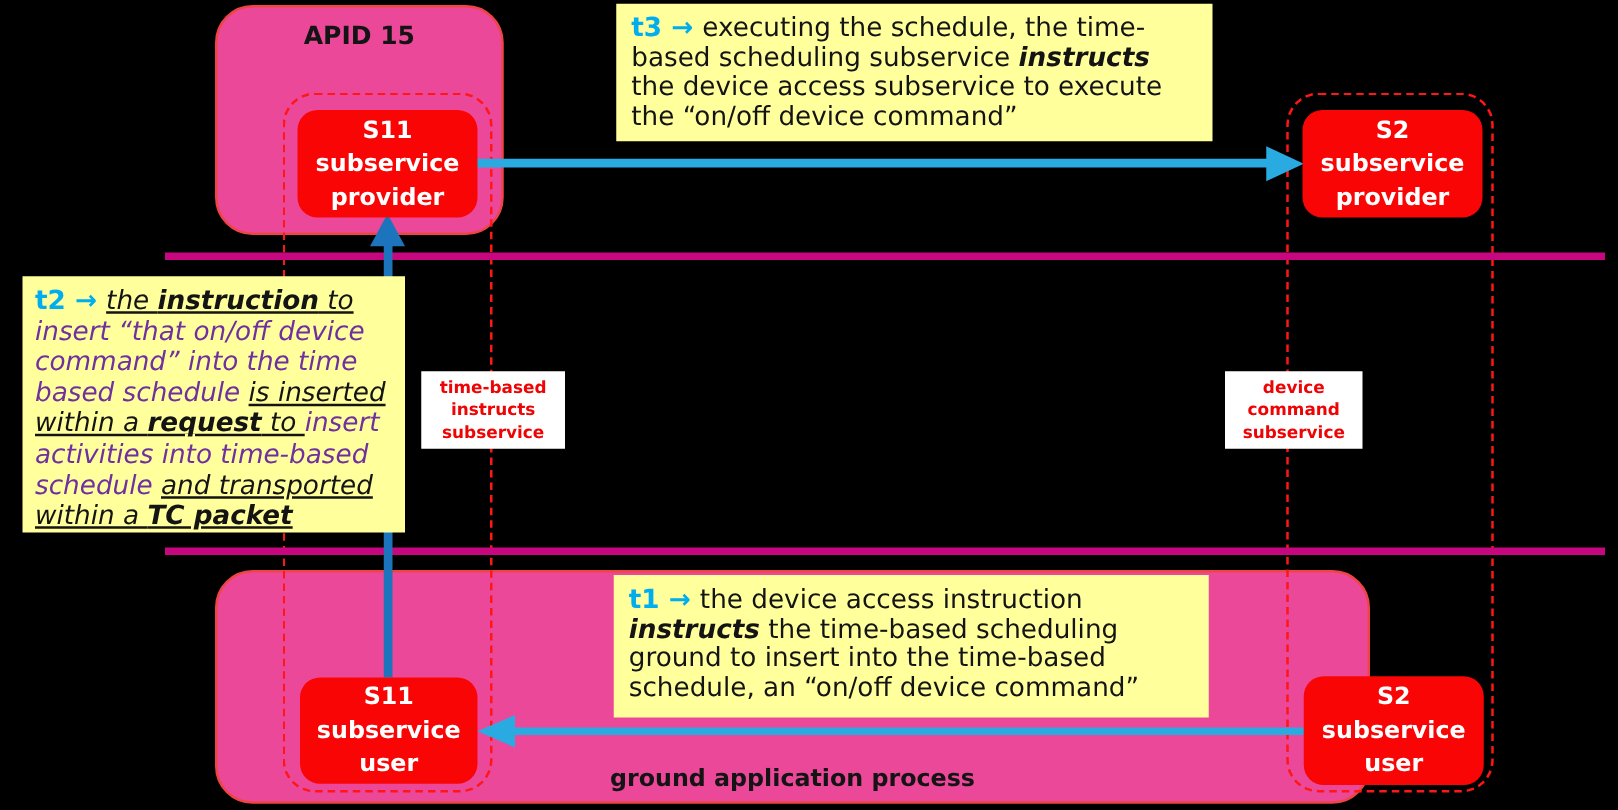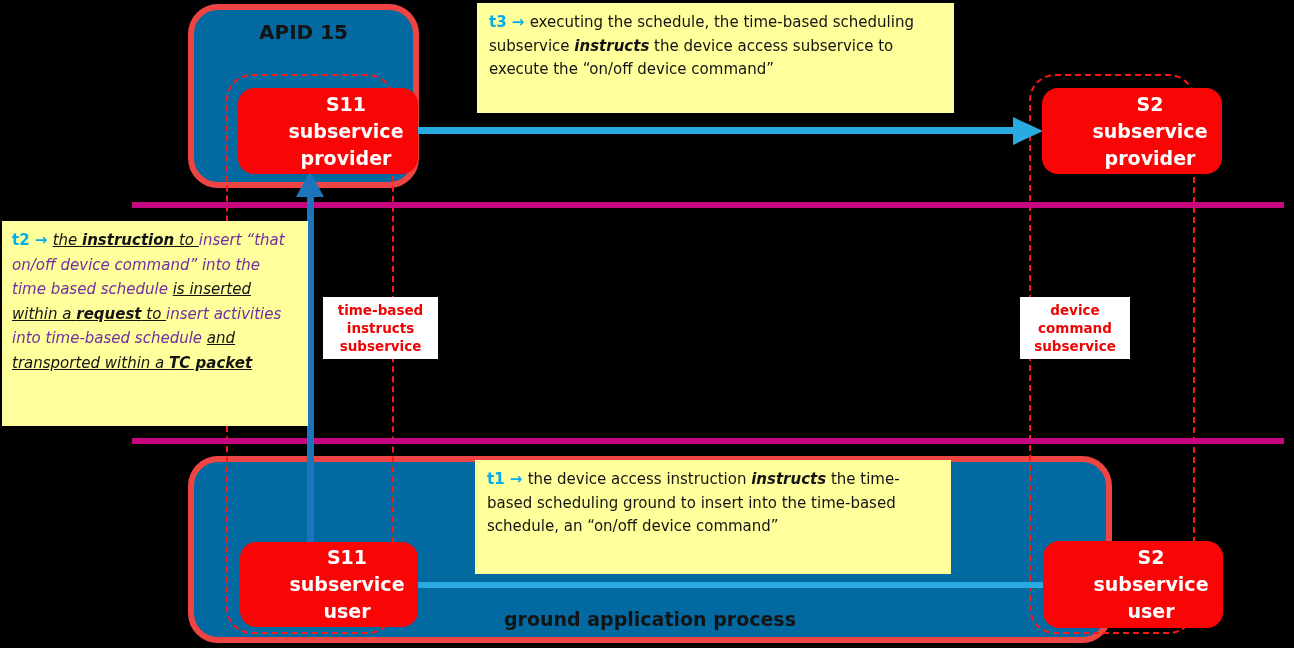--- a/index.html
+++ b/index.html
@@ -1,21 +1,21 @@
 <!DOCTYPE html>
 <html><head>
 <meta charset="utf-8">
 <style>
   html,body{margin:0;padding:0;background:#000;}
   #page{position:relative;width:1294px;height:648px;background:#000;overflow:hidden;
         font-family:"DejaVu Sans","Liberation Sans",sans-serif;}
 
   
-  .graybox{position:absolute;background:#0369a1;border:6px solid #ef4444;border-radius:30px;
-           box-sizing:border-box;z-index:1;margin-left:16px;}
+  .graybox{position:absolute;background:#ec4899;border:2px solid #ef4444;border-radius:30px;
+           box-sizing:border-box;z-index:1;}
   .apid-title{margin-top:10px;text-align:center;font-size:20px;font-weight:bold;color:#141414;}
   .ground-label{position:absolute;left:0;right:0;bottom:7px;text-align:center;
                 font-size:19px;font-weight:bold;color:#141414;}
 
   
   .dashrect{position:absolute;border:2px dashed #FF1616;border-radius:26px;
             box-sizing:border-box;background:transparent;z-index:2;}
 
   
   .magenta{position:absolute;height:6px;background:#C6077F;z-index:3;}
@@ -26,25 +26,25 @@
   .head-right{position:absolute;width:0;height:0;border-top:14px solid transparent;
               border-bottom:14px solid transparent;border-left:30px solid #29ABE2;z-index:4;}
   .head-left{position:absolute;width:0;height:0;border-top:13px solid transparent;
              border-bottom:13px solid transparent;border-right:30px solid #29ABE2;z-index:4;}
   .head-up{position:absolute;width:0;height:0;border-left:14px solid transparent;
            border-right:14px solid transparent;border-bottom:26px solid #1C75BC;z-index:4;}
 
   
   .redbox{position:absolute;background:#F90505;border-radius:16px;z-index:5;
           color:#fff;font-weight:bold;font-size:19px;line-height:27px;text-align:center;
-          display:flex;flex-direction:column;justify-content:center;padding-left:36px;}
+          display:flex;flex-direction:column;justify-content:center;}
 
   
-  .note{position:absolute;background:#FFFF9C;color:#141414;font-size:15px;line-height:23.5px;
-        padding:8px 12px;box-sizing:border-box;z-index:6;}
+  .note{position:absolute;background:#FFFF9C;color:#141414;font-size:21px;line-height:23.5px;
+        padding:8px 12px;box-sizing:border-box;z-index:6;margin-left:16px;}
   .note.italic{font-style:italic;line-height:24.6px;padding:7px 10px;}
 
   
   .lifelabel{position:absolute;background:#FFFFFF;color:#EE0404;font-weight:bold;
              font-size:13.5px;line-height:18px;text-align:center;padding:4px 2px;z-index:6;}
 
   
   .cy{color:#00AEEF;font-weight:bold;font-style:normal;}
   .bi{font-weight:bold;font-style:italic;}
   .b{font-weight:bold;}
@@ -96,24 +96,24 @@
   <div class="redbox" style="left:1043px;top:541px;width:144px;height:87px;">
     <div>S2</div>
     <div>subservice</div>
     <div>user</div>
   </div>
 
   <div class="note" style="left:477px;top:3px;width:477px;height:110px;"><span class="cy">t3 </span><span class="cy">→ </span><span>executing the schedule, the time-based scheduling subservice </span><span class="bi">instructs</span><span> the device access subservice to execute the “on/off device command”</span></div>
   <div class="note italic" style="left:2px;top:221px;width:306px;height:205px;"><span class="cy">t2 </span><span class="cy">→ </span><span class="u">the </span><span class="u b">instruction</span><span class="u"> to </span><span class="pu">insert “that on/off device command” into the time based schedule </span><span class="u">is inserted within a </span><span class="u b">request</span><span class="u"> to </span><span class="pu">insert activities into time-based schedule </span><span class="u">and transported within a </span><span class="u b">TC packet</span></div>
   <div class="note" style="left:475px;top:460px;width:476px;height:114px;"><span class="cy">t1 </span><span class="cy">→ </span><span>the device access instruction </span><span class="bi">instructs</span><span> the time-based scheduling ground to insert into the time-based schedule, an “on/off device command”</span></div>
 
-  <div class="lifelabel" style="left:323px;top:297px;width:111px;">
+  <div class="lifelabel" style="left:337px;top:297px;width:111px;">
     <div>time-based</div>
     <div>instructs</div>
     <div>subservice</div>
   </div>
-  <div class="lifelabel" style="left:980px;top:297px;width:106px;margin-left:40px;">
+  <div class="lifelabel" style="left:980px;top:297px;width:106px;">
     <div>device</div>
     <div>command</div>
     <div>subservice</div>
   </div>
 
 </div>
 
 </body></html>

